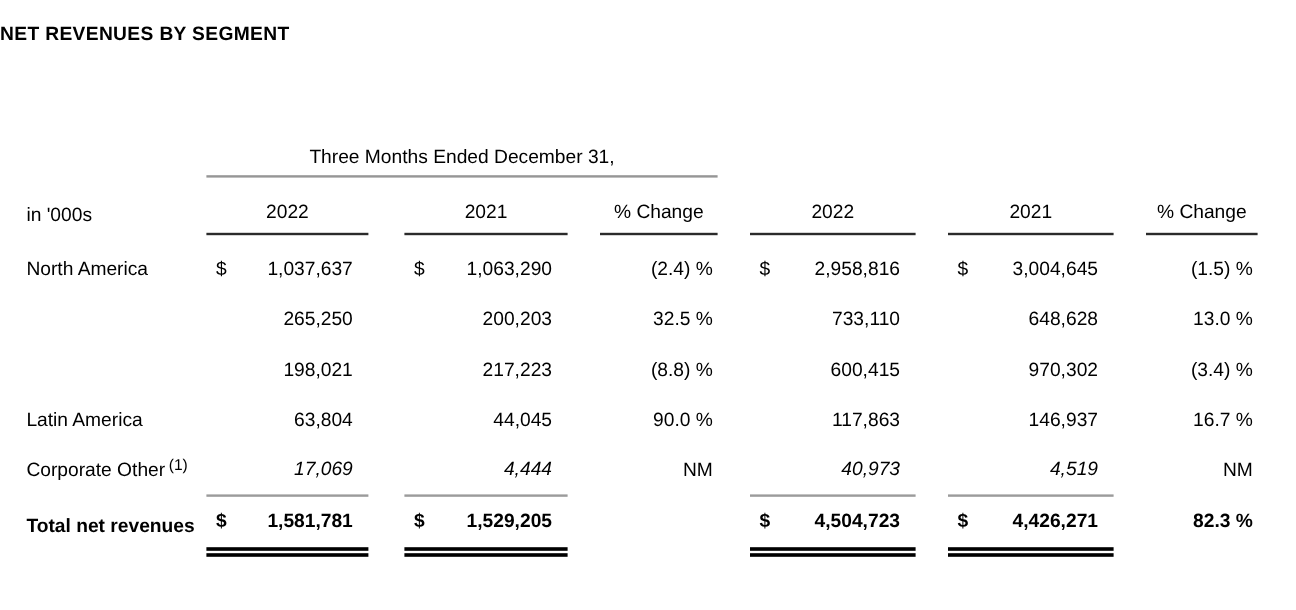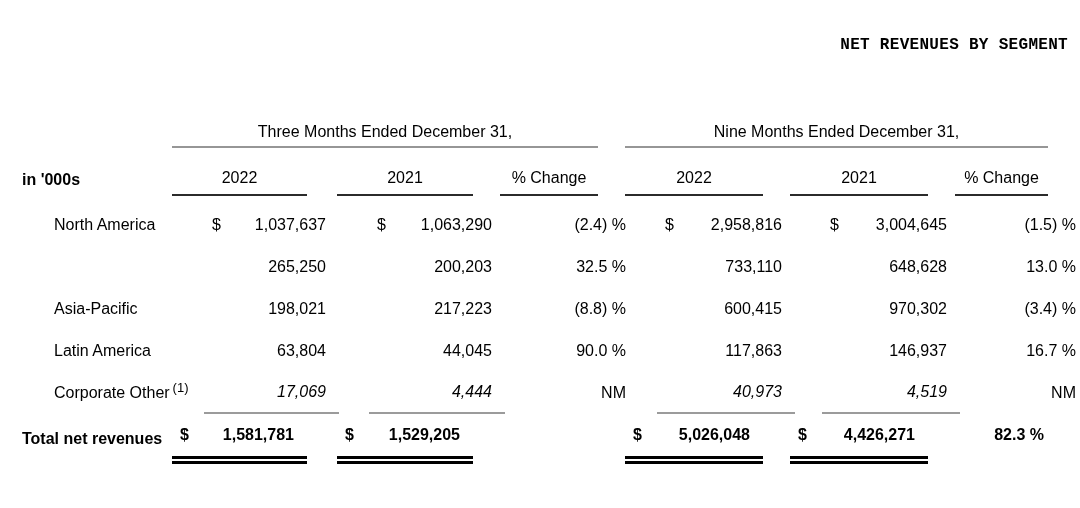--- a/index.html
+++ b/index.html
@@ -8,43 +8,42 @@
     width: 1080px;
     height: 508px;
     background: #ffffff;
     font-family: "Liberation Sans", sans-serif;
     font-size: 16px;
     color: #000000;
     overflow: hidden;
   }
   .title {
     position: absolute;
-    top: 36px;
+    top: 20px;
     left: 0;
     right: 12px;
-    text-align: right;
+    text-align: left;
     font-weight: 700;
     font-size: 16px;
     letter-spacing: 0.3px;
-    font-family: Liberation Mono, monospace;
   }
   .fin-table {
     position: absolute;
     left: 22px;
     top: 114px;
     width: 1026px;
   }
   .row {
     display: grid;
     grid-template-columns: 150px 135px 30px 136px 27px 98px 27px 138px 27px 138px 27px 93px;
   }
   .r-groups { height: 34px; }
   .r-heads  { height: 48px; }
   .r-spacer { height: 8px; }
-  .r-data   { height: 42px; margin-left: 32px; }
+  .r-data   { height: 42px; }
   .r-total  { height: 50px; font-weight: 700; }
 
   .cell { display: flex; align-items: center; min-width: 0; text-align: right; }
 
   
   .c-label { grid-column: 1; }
   .c-tm22  { grid-column: 2; }
   .c-tm21  { grid-column: 4; }
   .c-tmpct { grid-column: 6; }
   .c-nm22  { grid-column: 8; }
@@ -61,21 +60,20 @@
   }
   .hd {
     align-items: flex-end;
     justify-content: center;
     padding-bottom: 7px;
     border-bottom: 2px solid #2b2b2b;
   }
   .hd.lbl {
     justify-content: flex-start;
     border-bottom: none;
-    font-weight: bold;
   }
   .lab { justify-content: flex-start; }
   .money {
     justify-content: space-between;
     padding-left: 8px;
     padding-right: 13px;
   }
   .pct {
     justify-content: flex-end;
     padding-right: 4px;
@@ -94,21 +92,20 @@
 </head>
 <body>
 
 <div class="page">
   <div class="title">NET REVENUES BY SEGMENT</div>
 
   <div class="fin-table">
 
     <div class="row r-groups">
       <div class="cell group g1">Three Months Ended December 31,</div>
-      <div class="cell group g2">Nine Months Ended December 31,</div>
     </div>
 
     <div class="row r-heads">
       <div class="cell hd lbl c-label">in '000s</div>
       <div class="cell hd c-tm22">2022</div>
       <div class="cell hd c-tm21">2021</div>
       <div class="cell hd c-tmpct">% Change</div>
       <div class="cell hd c-nm22">2022</div>
       <div class="cell hd c-nm21">2021</div>
       <div class="cell hd c-nmpct">% Change</div>
@@ -153,21 +150,20 @@
         <span class="val">733,110</span>
       </div>
       <div class="cell money c-nm21">
         <span class="sym"></span>
         <span class="val">648,628</span>
       </div>
       <div class="cell pct c-nmpct">13.0 %</div>
     </div>
 
     <div class="row r-data">
-      <div class="cell lab c-label">Asia-Pacific</div>
       <div class="cell money c-tm22">
         <span class="sym"></span>
         <span class="val">198,021</span>
       </div>
       <div class="cell money c-tm21">
         <span class="sym"></span>
         <span class="val">217,223</span>
       </div>
       <div class="cell pct c-tmpct">(8.8) %</div>
       <div class="cell money c-nm22">
@@ -233,21 +229,21 @@
       <div class="cell money u-double c-tm22">
         <span class="sym">$</span>
         <span class="val">1,581,781</span>
       </div>
       <div class="cell money u-double c-tm21">
         <span class="sym">$</span>
         <span class="val">1,529,205</span>
       </div>
       <div class="cell money u-double c-nm22">
         <span class="sym">$</span>
-        <span class="val">5,026,048</span>
+        <span class="val">4,504,723</span>
       </div>
       <div class="cell money u-double c-nm21">
         <span class="sym">$</span>
         <span class="val">4,426,271</span>
       </div>
       <div class="cell pct c-nmpct">82.3 %</div>
     </div>
 
   </div>
 </div>

